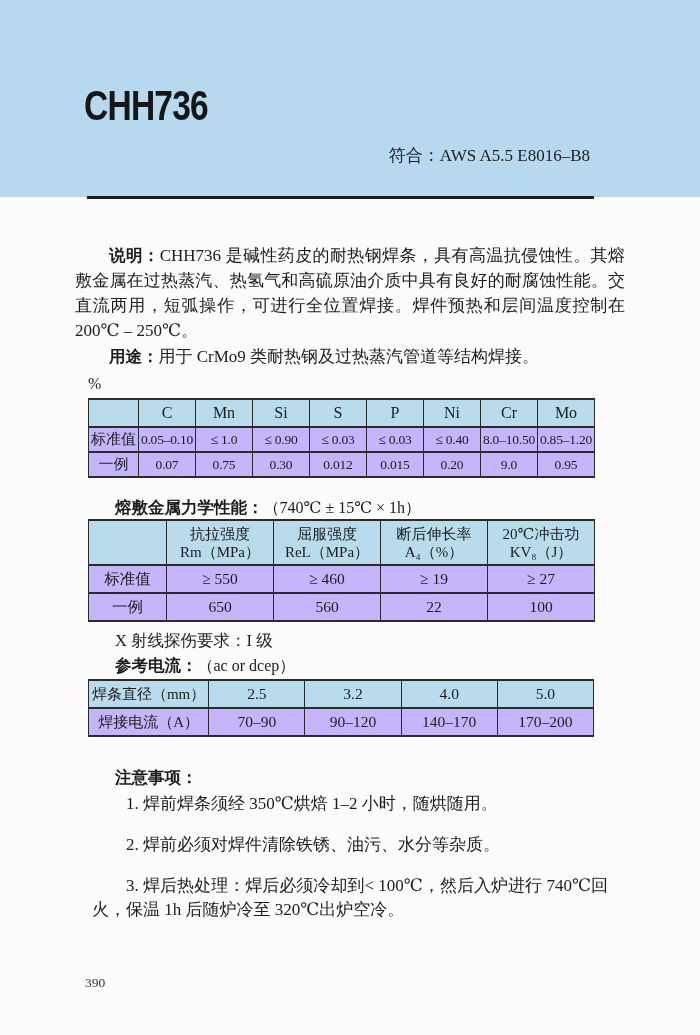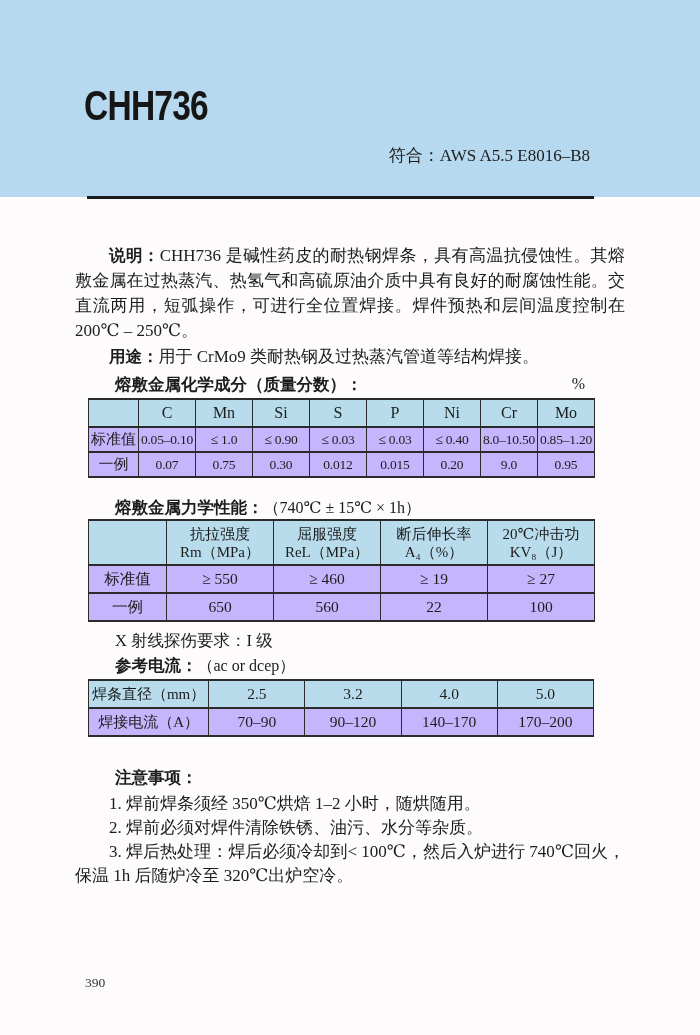--- a/index.html
+++ b/index.html
@@ -51,39 +51,38 @@
   .mech-table{width:506px;}
   .mech-table .hrow th{height:43px;font-size:15px;line-height:18px;}
   .mech-table .drow td{height:26px;font-size:15.5px;}
 
   .cur-table{width:506px;padding-left:37px;}
   .cur-table td{height:26px;font-size:15.5px;}
   .cur-table .rlabel{font-size:15px;}
 
   .xray{font-size:16.5px;margin:0 0 0 40px;}
   .notes-title{font-size:16.5px;margin:0 0 0 40px;}
-  .note-item{font-size:17px;line-height:24px;text-align:justify;text-indent:2em;margin:0;}
+  .note-item{font-size:17px;line-height:24px;text-align:justify;text-indent:2em;margin:17px;}
   .page-number{position:absolute;left:85px;top:975px;font-size:13.5px;color:#333;}
 </style>
 </head>
 <body>
 
 <div class="banner">
   <div class="product-title">CHH736</div>
   <div class="compliance">符合：AWS A5.5 E8016–B8</div>
 </div>
 <div class="rule"></div>
 
 <p class="para abs" style="top:243px;"><span class="hei">说明：</span><span>CHH736 是碱性药皮的耐热钢焊条，具有高温抗侵蚀性。其熔敷金属在过热蒸汽、热氢气和高硫原油介质中具有良好的耐腐蚀性能。交直流两用，短弧操作，可进行全位置焊接。焊件预热和层间温度控制在 200℃ – 250℃。</span></p>
 
 <p class="para abs" style="top:344px;"><span class="hei">用途：</span><span>用于 CrMo9 类耐热钢及过热蒸汽管道等结构焊接。</span></p>
 
 <div class="abs" style="top:374px;">
   <div class="sec-title">
-    <span class="hei t-ind">熔敷金属化学成分（质量分数）：</span>
     <span class="unit">%</span>
   </div>
   <table class="chem-table" style="margin-top:4px;">
     <colgroup>
         <col style="width:50px">
         <col span="8" style="width:57px">
       </colgroup>
     <tbody>
         <tr class="hrow">
       <th class="th-blue"></th>

